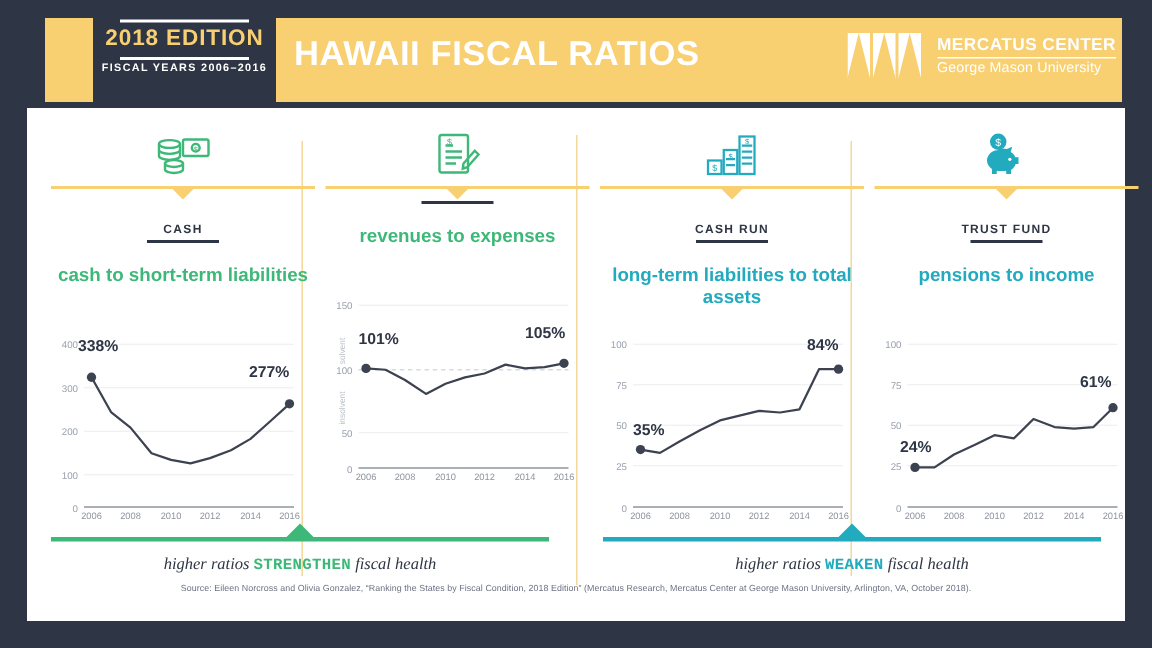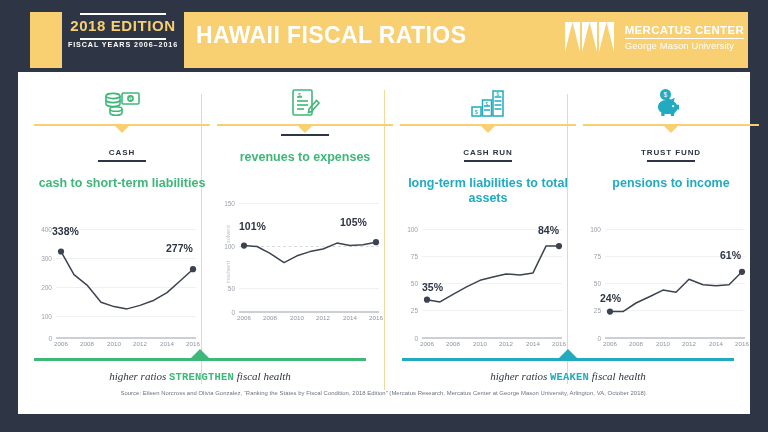--- a/index.html
+++ b/index.html
@@ -254,21 +254,21 @@
           <g font-family="Liberation Sans, sans-serif" font-size="6.2" fill="#8e949f" text-anchor="middle">
             <text x="27" y="130">2006</text>
             <text x="53" y="130">2008</text>
             <text x="80" y="130">2010</text>
             <text x="106" y="130">2012</text>
             <text x="133" y="130">2014</text>
             <text x="159" y="130">2016</text>
           </g>
         </svg>
         <div class="dlabel" style="left:22px; top:30px">101%</div>
-        <div class="dlabel" style="left:123px; top:26px">105%</div>
+        <div class="dlabel" style="left:133px; top:26px">105%</div>
       </div>
     </div>
 
     <div class="panel" style="left:382px">
       <div class="panel-icon">
         <svg width="38" height="30" viewBox="0 0 38 30">
           <g fill="none" stroke="#22aabf" stroke-width="1.5">
             <rect x="3" y="19" width="9" height="9"></rect>
             <rect x="13.5" y="12" width="9" height="16"></rect>
             <rect x="24" y="3" width="10" height="25"></rect>

